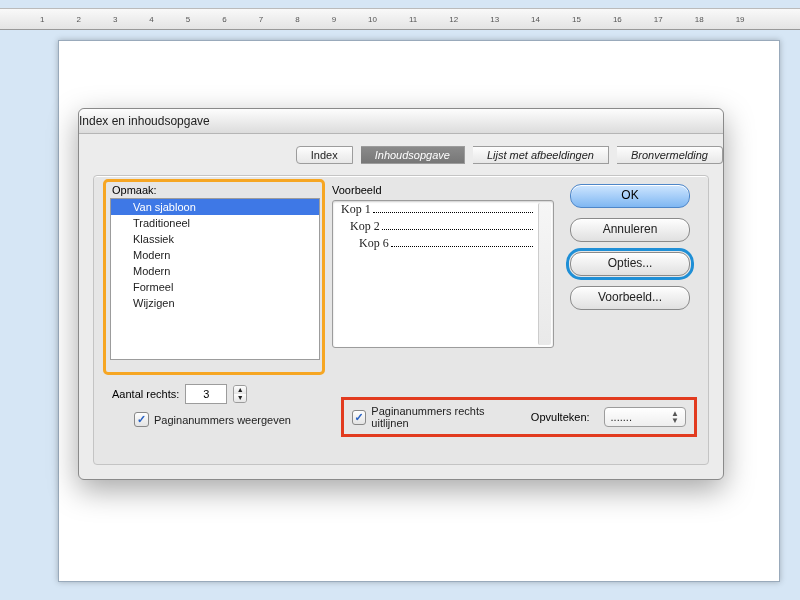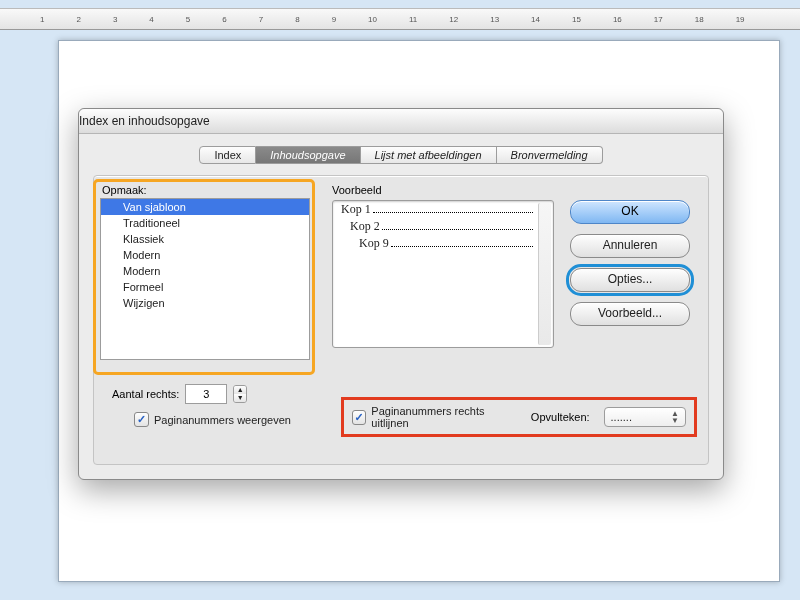--- a/index.html
+++ b/index.html
@@ -15,54 +15,54 @@
   .page{position:absolute;left:58px;top:40px;width:720px;height:540px;
     background:#fff;border:1px solid #9ab;box-shadow:0 0 6px rgba(0,0,0,.25);}
   
   .dialog{position:absolute;left:78px;top:108px;width:644px;height:370px;
     background:#ececec;border:1px solid #8a8a8a;border-radius:6px;
     box-shadow:0 10px 30px rgba(0,0,0,.35);}
   .titlebar{height:24px;line-height:24px;text-align:left;font-size:12px;
     background:linear-gradient(#fdfdfd,#dcdcdc);border-bottom:1px solid #b5b5b5;
     border-radius:6px 6px 0 0;}
   
-  .tabstrip{display:flex;justify-content:center;margin-top:12px;}
+  .tabstrip{display:flex;justify-content:flex-end;margin-top:12px;gap:8px;}
   .tab{padding:2px 14px;border:1px solid #9c9c9c;background:linear-gradient(#fdfdfd,#e7e7e7);
     font-size:11px;cursor:default;}
   .tab:first-child{border-radius:4px 0 0 4px;}
   .tab:last-child{border-radius:0 4px 4px 0;}
   .tab+.tab{border-left:none;font-style:italic;}
   .tab.active{background:linear-gradient(#8a8a8a,#777);color:#fff;}
   
   .panel{position:absolute;left:14px;right:14px;top:66px;bottom:14px;
     background:#e6e6e6;border:1px solid #c4c4c4;border-radius:4px;
     box-shadow:inset 0 1px 0 #fff;}
   .lbl{color:#000;}
   
-  .opmaak-wrap{position:absolute;left:2px;top:6px;width:208px;height:184px;
+  .opmaak-wrap{position:absolute;left:12px;top:6px;width:208px;height:184px;
     outline:3px solid #f6a623;outline-offset:0;border-radius:2px;padding:2px 4px 4px;}
   .opmaak-label{margin:0 0 2px 2px;}
   .listbox{width:100%;height:160px;background:#fff;border:1px solid #9c9c9c;
     overflow:hidden;}
   .listitem{padding:1px 22px;line-height:14px;}
   .listitem.selected{background:#3e78e6;color:#fff;}
   
   .preview-label{position:absolute;left:238px;top:8px;}
   .preview{position:absolute;left:238px;top:24px;width:220px;height:146px;
     background:#fff;border:1px solid #9c9c9c;border-radius:3px;
     box-shadow:inset 0 1px 2px rgba(0,0,0,.2);}
   .preview .row{display:flex;align-items:baseline;font-family:"Times New Roman",serif;
     font-size:12px;padding:1px 8px;}
   .preview .k{white-space:pre;}
   .preview .dots{flex:1;border-bottom:1px dotted #000;margin:0 2px 3px;}
   .preview .pg{width:10px;text-align:right;}
   .preview .track{position:absolute;right:2px;top:2px;bottom:2px;width:12px;
     background:linear-gradient(#f6f6f6,#e9e9e9);border-left:1px solid #ccc;border-radius:2px;}
   
-  .btncol{position:absolute;right:18px;top:24px;width:120px;display:flex;
+  .btncol{position:absolute;right:18px;top:8px;width:120px;display:flex;
     flex-direction:column;gap:10px;}
   .aqua-btn{height:22px;border:1px solid #8a8a8a;border-radius:11px;
     background:linear-gradient(#fefefe,#e0e0e0);text-align:center;line-height:20px;
     font-size:12px;cursor:default;box-shadow:0 1px 0 #fff inset;}
   .aqua-btn.default{background:linear-gradient(#cfe6ff,#7fb7f2);
     border-color:#4e86c8;color:#000;}
   .hl-blue{outline:3px solid #1f8fd6;outline-offset:1px;}
   
   .levels{position:absolute;left:18px;top:208px;display:flex;align-items:center;gap:6px;}
   .levels input{width:36px;height:16px;border:1px solid #9c9c9c;background:#fff;
@@ -144,21 +144,21 @@
           <span class="k">Kop 1</span>
           <span class="dots"></span>
           <span class="pg">1</span>
         </div>
         <div class="row">
           <span class="k">   Kop 2</span>
           <span class="dots"></span>
           <span class="pg">3</span>
         </div>
         <div class="row">
-          <span class="k">      Kop 9</span>
+          <span class="k">      Kop 6</span>
           <span class="dots"></span>
           <span class="pg">5</span>
         </div>
         <div class="track"></div>
     </div>
 
     <div class="btncol">
       <div class="aqua-btn default">OK</div>
       <div class="aqua-btn">Annuleren</div>
       <div class="aqua-btn hl-blue">Opties...</div>

